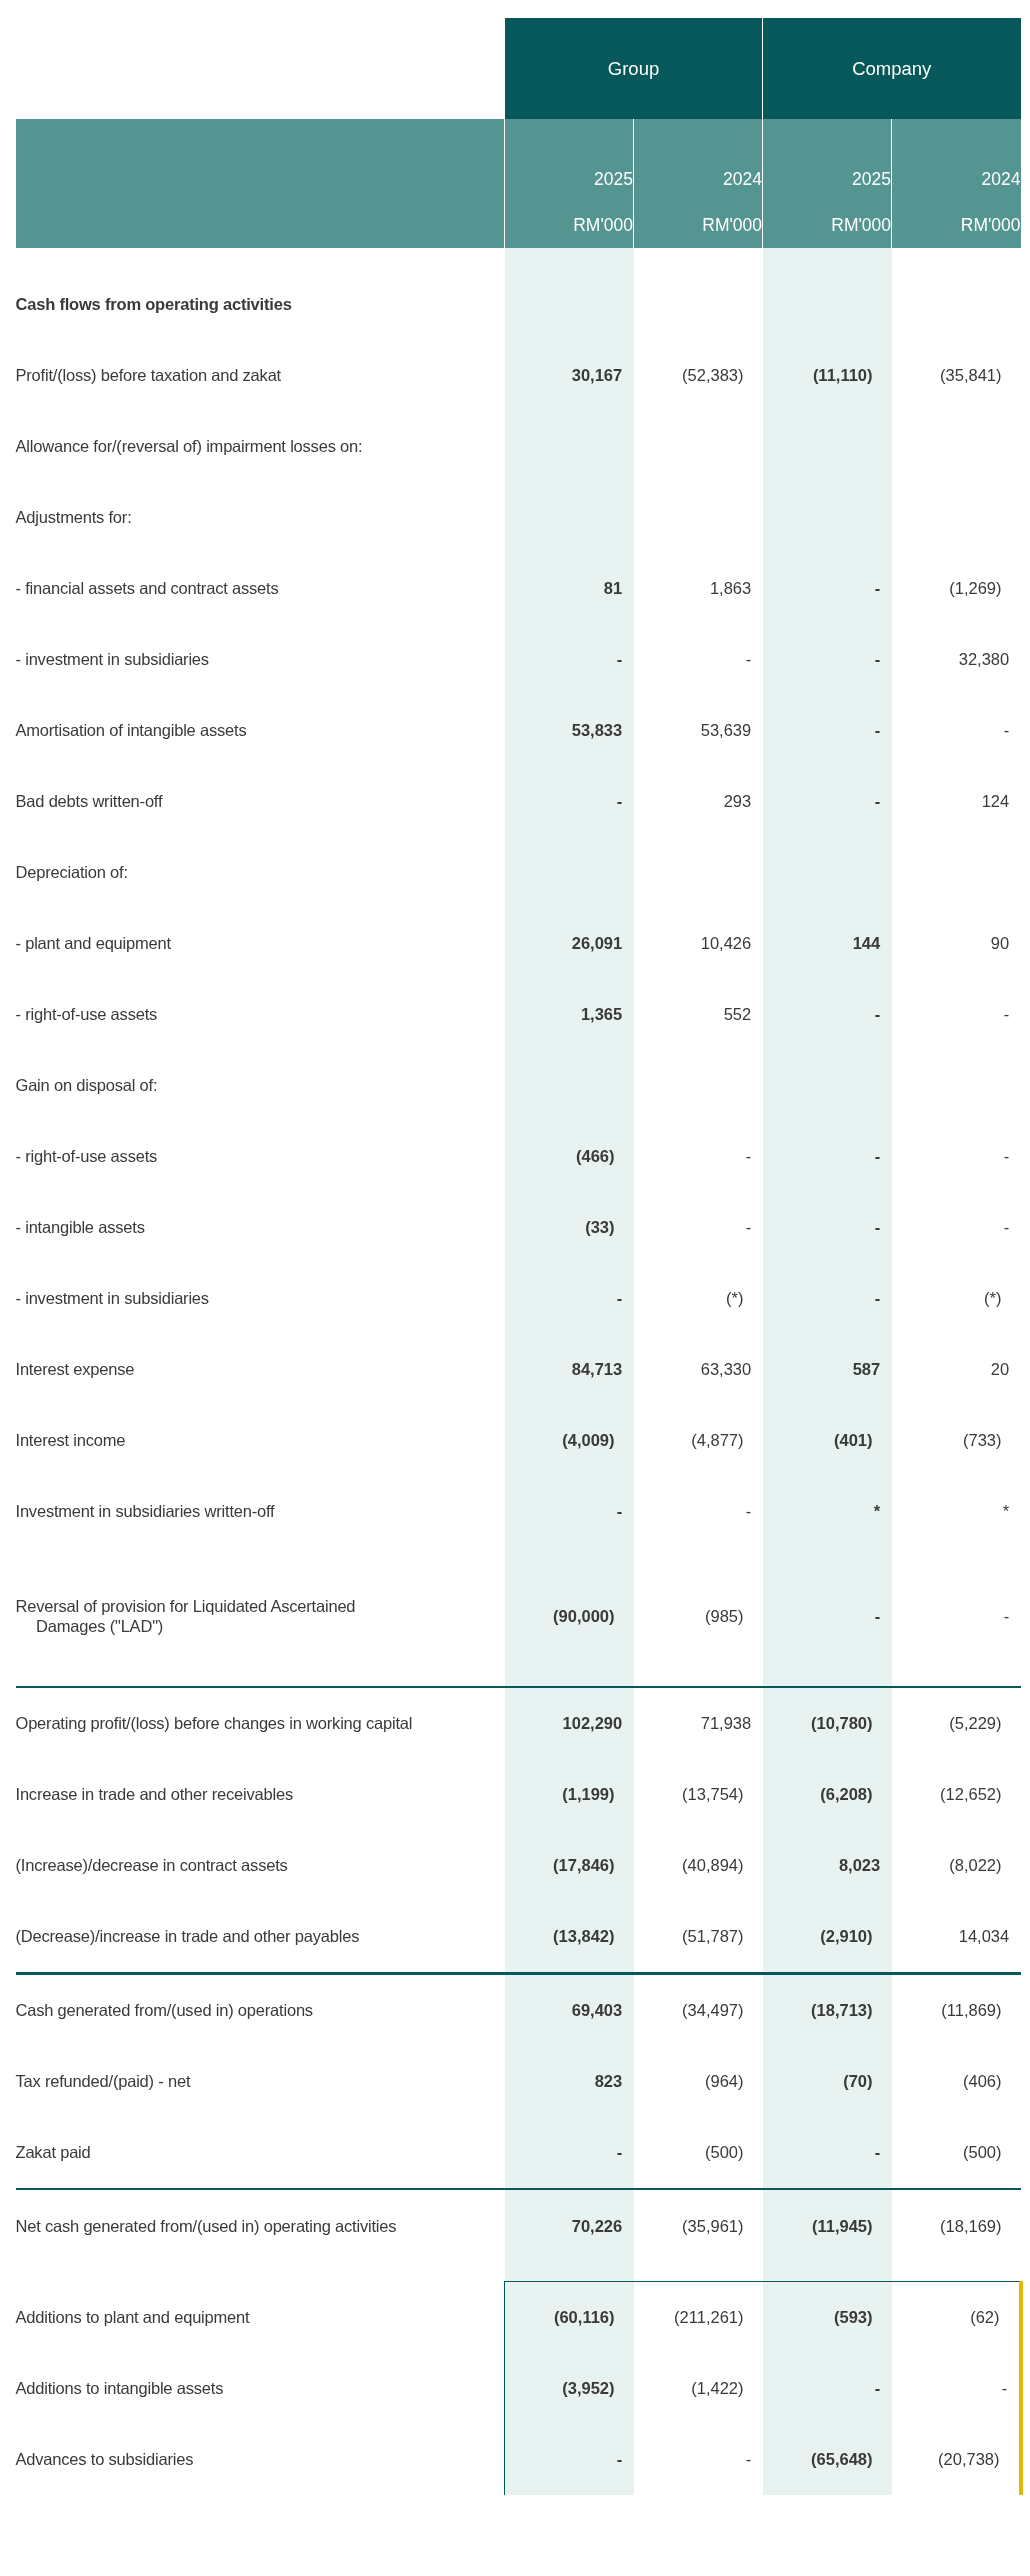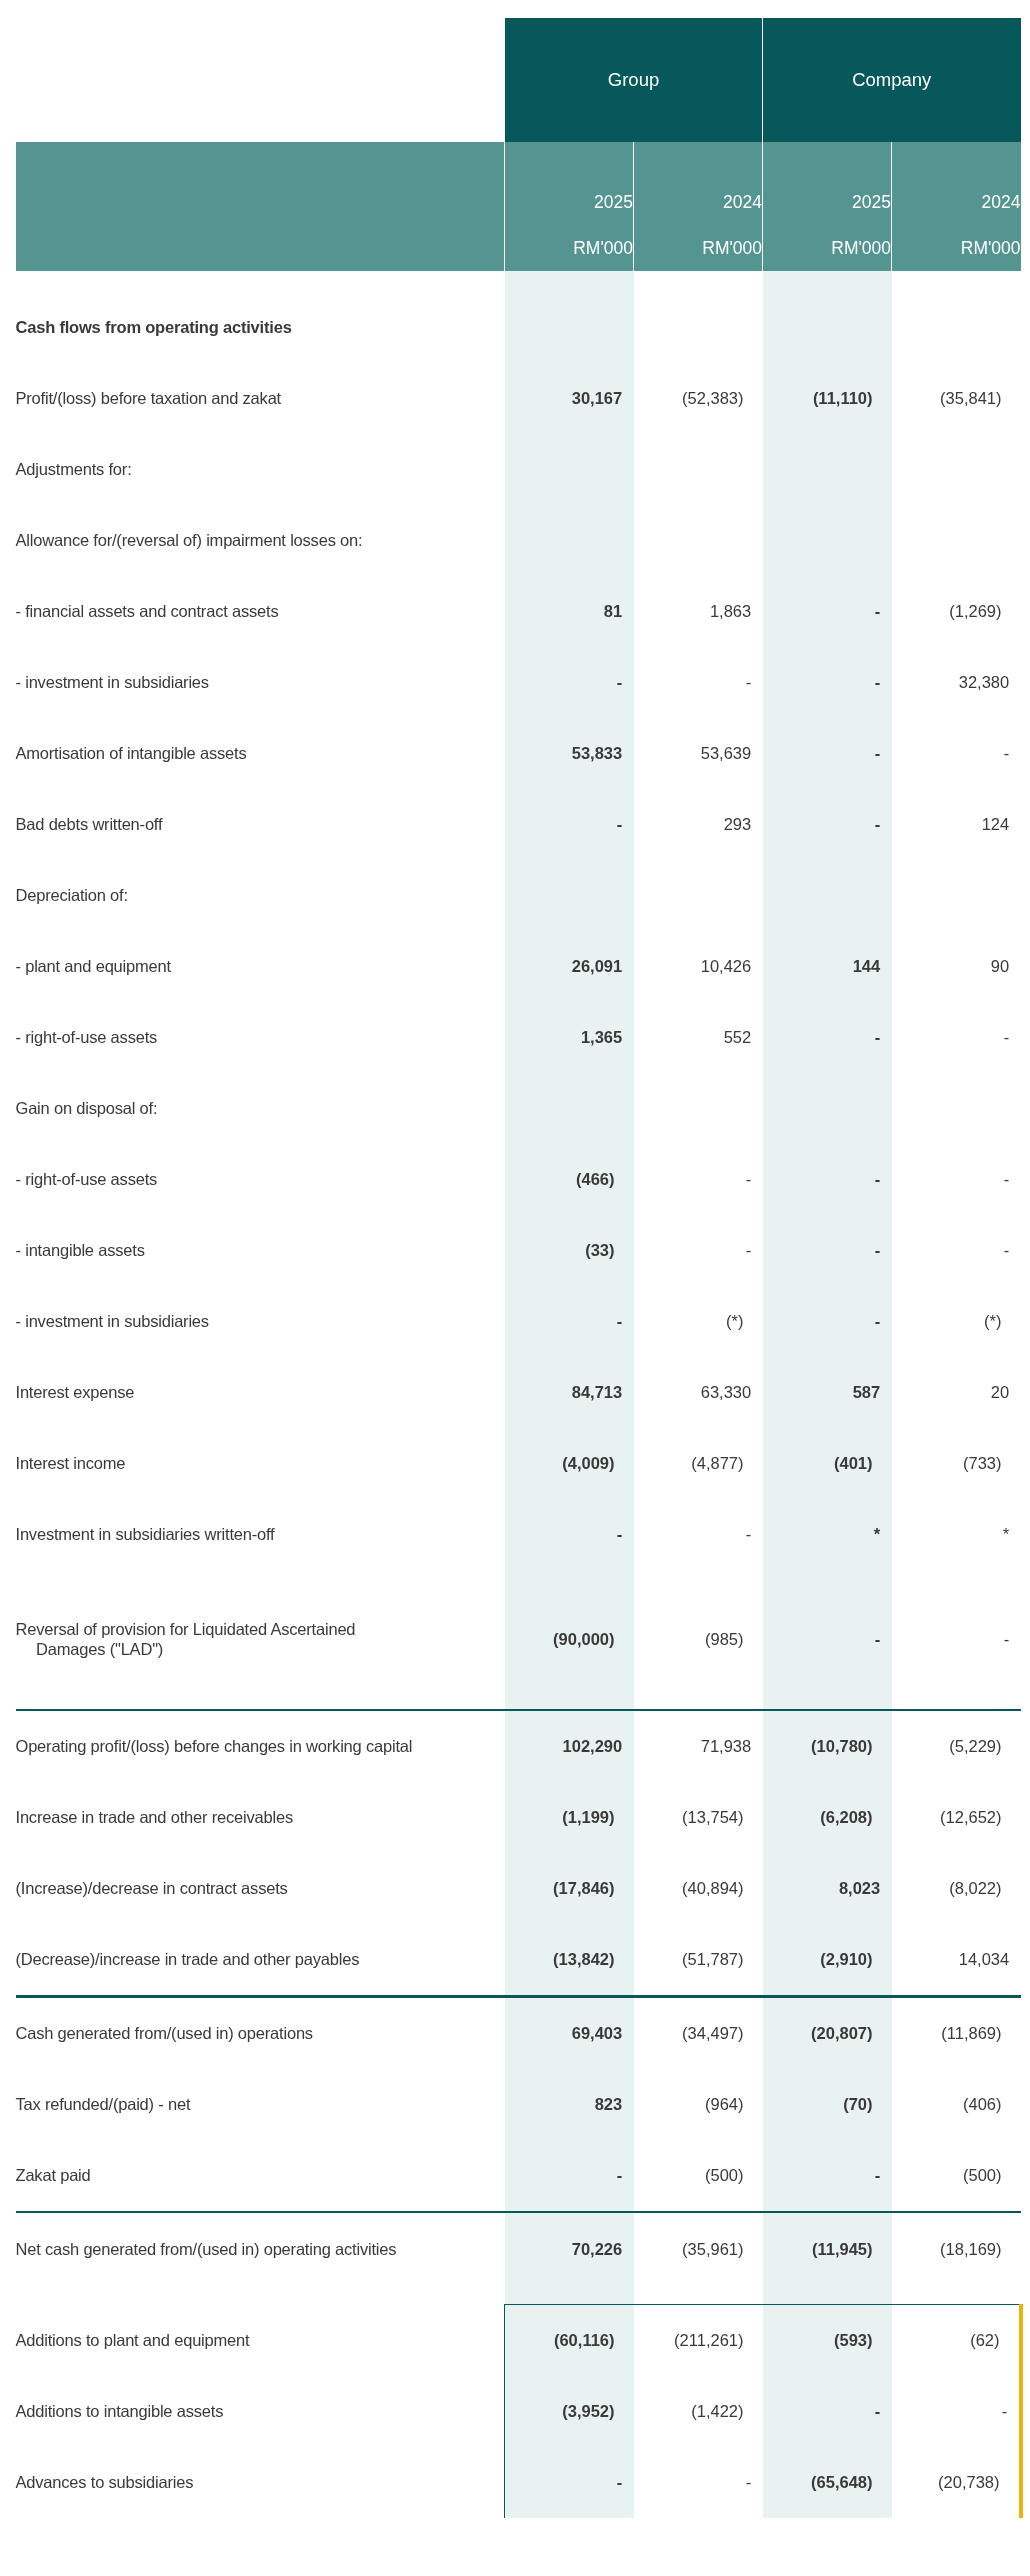--- a/index.html
+++ b/index.html
@@ -15,21 +15,21 @@
   .wrap { width: 1007px; }
 
   
   table.ft { border-collapse: collapse; width: 1007px; table-layout: fixed; }
   table.ft td, table.ft th { padding: 0; vertical-align: bottom; }
   table.ft col.lab { width: 489px; }
   table.ft col.num { width: 129px; }
 
   .h-top th.grp {
     background: #06585a; color: #fff; font-weight: normal;
-    height: 124px; text-align: center; vertical-align: middle;
+    height: 101px; text-align: center; vertical-align: middle;
     font-size: 18.5px; border-left: 1px solid #fff;
   }
   .h-top th.blank { background: #fff; }
   .h-sub th {
     background: #549591; color: #fff; font-weight: normal;
     height: 129px; text-align: right; padding-right: 9.3px;
     vertical-align: middle; font-size: 17.5px; line-height: 46px;
     border-left: 1px solid #fff;
   }
   .h-sub th.lab-h { border-left: none; }
@@ -95,28 +95,28 @@
           <td class="num"></td>
         </tr>
         <tr class="row">
           <td class="lab">Profit/(loss) before taxation and zakat</td>
           <td class="num tint bold">30,167</td>
           <td class="num p">(52,383)</td>
           <td class="num tint bold p">(11,110)</td>
           <td class="num p">(35,841)</td>
         </tr>
         <tr class="row">
+          <td class="lab">Allowance for/(reversal of) impairment losses on:</td>
+          <td class="num tint bold"></td>
+          <td class="num"></td>
+          <td class="num tint bold"></td>
+          <td class="num"></td>
+        </tr>
+        <tr class="row">
           <td class="lab">Adjustments for:</td>
-          <td class="num tint bold"></td>
-          <td class="num"></td>
-          <td class="num tint bold"></td>
-          <td class="num"></td>
-        </tr>
-        <tr class="row">
-          <td class="lab">Allowance for/(reversal of) impairment losses on:</td>
           <td class="num tint bold"></td>
           <td class="num"></td>
           <td class="num tint bold"></td>
           <td class="num"></td>
         </tr>
         <tr class="row">
           <td class="lab">- financial assets and contract assets</td>
           <td class="num tint bold">81</td>
           <td class="num">1,863</td>
           <td class="num tint bold">-</td>
@@ -251,21 +251,21 @@
           <td class="num tint bold p">(2,910)</td>
           <td class="num">14,034</td>
         </tr>
         <tr class="rule-thin">
           <td colspan="5"></td>
         </tr>
         <tr class="row">
           <td class="lab">Cash generated from/(used in) operations</td>
           <td class="num tint bold">69,403</td>
           <td class="num p">(34,497)</td>
-          <td class="num tint bold p">(20,807)</td>
+          <td class="num tint bold p">(18,713)</td>
           <td class="num p">(11,869)</td>
         </tr>
         <tr class="row">
           <td class="lab">Tax refunded/(paid) - net</td>
           <td class="num tint bold">823</td>
           <td class="num p">(964)</td>
           <td class="num tint bold p">(70)</td>
           <td class="num p">(406)</td>
         </tr>
         <tr class="row">

